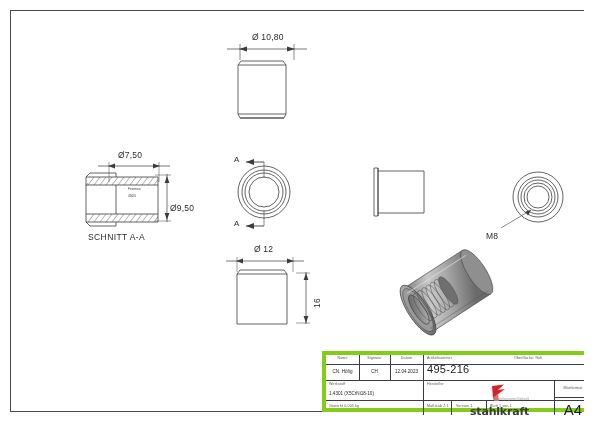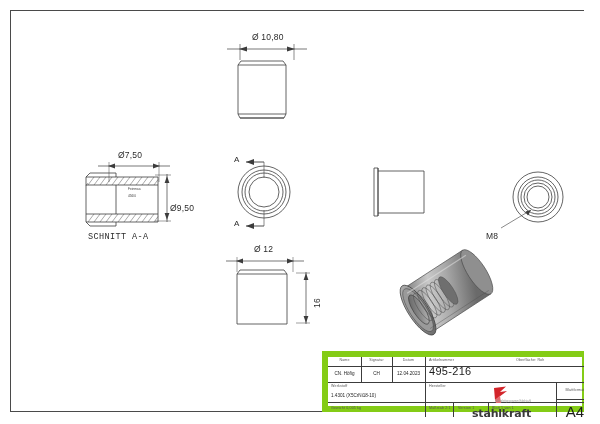--- a/index.html
+++ b/index.html
@@ -44,21 +44,21 @@
     color: #2b2b2b;
     white-space: nowrap;
     letter-spacing: .2px;
   }
   .dimtxt.vert {
     transform: rotate(-90deg);
     transform-origin: left top;
   }
   .viewlabel {
     position: absolute;
-    font-family: Liberation Mono, monospace;
+    font-family: Liberation Sans, sans-serif;
     font-size: 8.5px;
     color: #2b2b2b;
     white-space: nowrap;
     letter-spacing: .4px;
   }
   .secmark {
     position: absolute;
     font-family: "Liberation Sans", sans-serif;
     font-size: 8px;
     color: #2b2b2b;
@@ -79,21 +79,21 @@
   }
   svg.vec * { vector-effect: non-scaling-stroke; }
 
   
   .titleblock {
     position: absolute;
     left: 322px;
     top: 351px;
     width: 266px;
     height: 61px;
-    border: 6px solid #84cc16;
+    border: 4px solid #84cc16;
     box-sizing: border-box;
     background: #fff;
   }
   .tb-cell {
     position: absolute;
     box-sizing: border-box;
     overflow: hidden;
   }
   .tb-lbl {
     font-family: "Liberation Sans", sans-serif;

